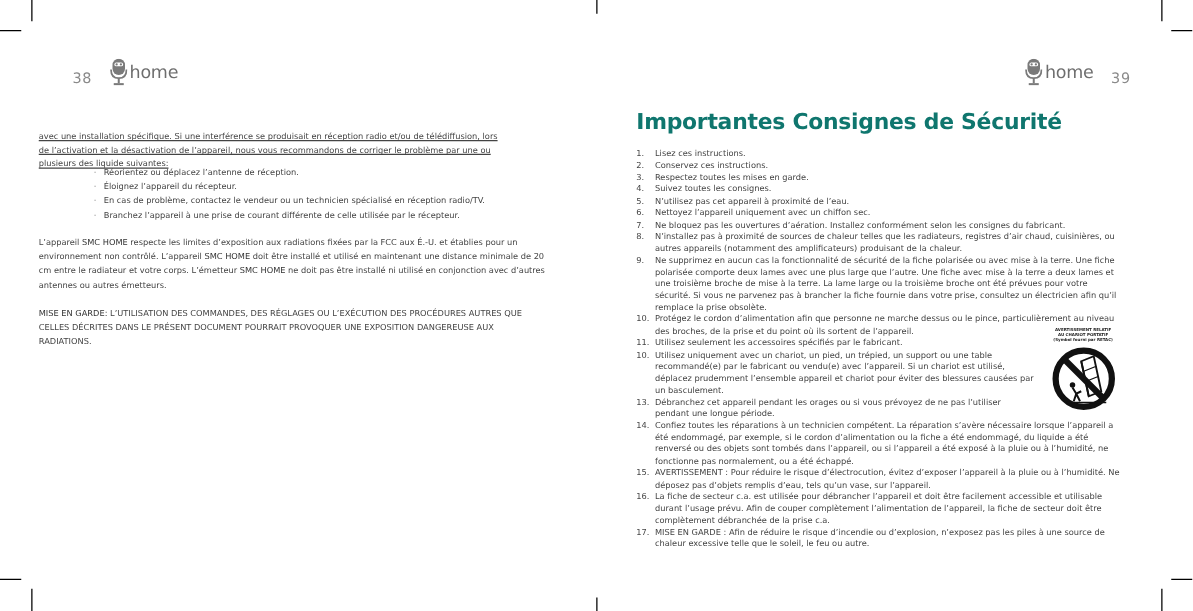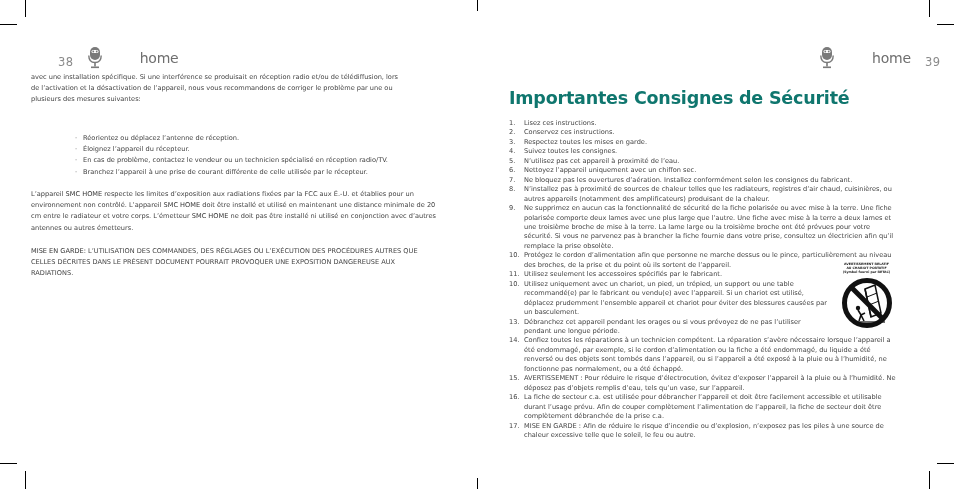--- a/index.html
+++ b/index.html
@@ -4,21 +4,21 @@
 <style>
   html, body { margin:0; padding:0; background:#ffffff; }
   body { width:954px; height:489px; position:relative; overflow:hidden;
          font-family:"DejaVu Sans", sans-serif; color:#3a3a3a; }
   .crop { position:absolute; background:#000; }
   .page { position:absolute; top:0; height:489px; }
   .page-left { left:0; width:477px; }
   .page-right { left:477px; width:477px; }
   .header { position:absolute; top:47px; display:flex; align-items:flex-end; }
   .pnum { font-size:11.5px; color:#8a8a8a; letter-spacing:0.5px; }
-  .logo { display:flex; align-items:center;gap:36px; }
+  .logo { display:flex; align-items:center; }
   .logo svg { display:block; }
   .logo-text { font-size:14px; color:#6e6e6e; margin-left:2px; letter-spacing:-0.2px; }
   .body-text { position:absolute; font-size:6.6px; line-height:11.2px; color:#444; }
   .body-text p { margin:0; }
   .bullets { list-style:none; margin:0; padding:0; }
   .bullets li { position:relative; padding-left:8px; }
   .bullets li::before { content:"\00B7"; position:absolute; left:0; top:0; color:#777; }
   .b { font-weight:normal; color:#333;text-align:right; }
   .title { position:absolute; left:32px; top:88px; font-size:17.5px; font-weight:bold; color:#0f766e; letter-spacing:-0.2px; }
   .olist { list-style:none; margin:0; padding:0; }
@@ -52,24 +52,24 @@
         <circle cx="5.3" cy="4.5" r="0.9" fill="#7a7a7a"></circle>
         <circle cx="8.7" cy="4.5" r="0.9" fill="#7a7a7a"></circle>
         <path d="M0.8 8.5 Q0.8 15.5 7 15.5 Q13.2 15.5 13.2 8.5" fill="none" stroke="#7a7a7a" stroke-width="1.4"></path>
         <rect x="6.2" y="15.5" width="1.6" height="4" fill="#7a7a7a"></rect>
         <rect x="3" y="19.5" width="8" height="1.6" fill="#7a7a7a"></rect>
       </svg>
       <span class="logo-text">home</span>
     </span>
   </div>
 
-  <div class="body-text" style="left:31px;top:72px;width:420px;">
+  <div class="body-text" style="left:31px;top:104px;width:420px;text-decoration:underline;">
     <p>avec une installation spécifique. Si une interférence se produisait en réception radio et/ou de télédiffusion, lors</p>
     <p>de l’activation et la désactivation de l’appareil, nous vous recommandons de corriger le problème par une ou</p>
-    <p>plusieurs des mesures suivantes:</p>
+    <p>plusieurs des liquide suivantes:</p>
   </div>
 
   <div class="body-text" style="left:75px;top:133px;width:380px;">
     <ul class="bullets">
       <li>Réorientez ou déplacez l’antenne de réception.</li>
       <li>Éloignez l’appareil du récepteur.</li>
       <li>En cas de problème, contactez le vendeur ou un technicien spécialisé en réception radio/TV.</li>
       <li>Branchez l’appareil à une prise de courant différente de celle utilisée  par le récepteur.</li>
     </ul>
   </div>

